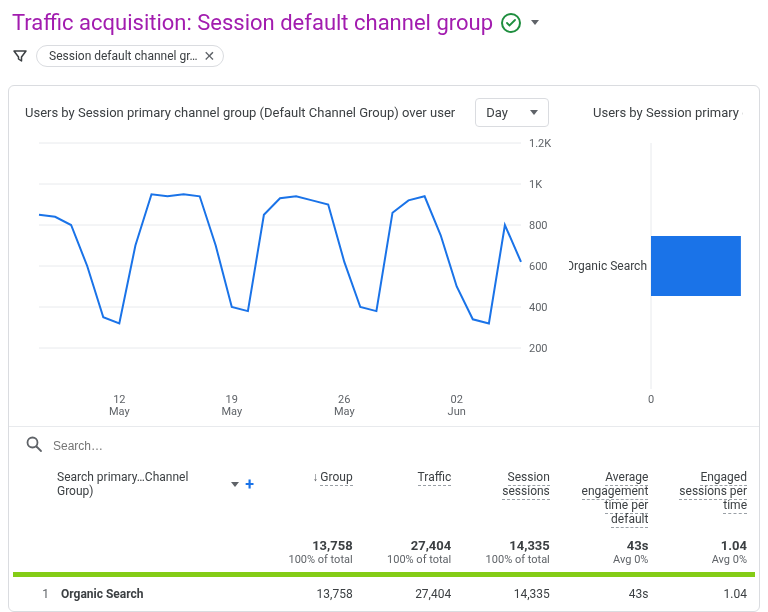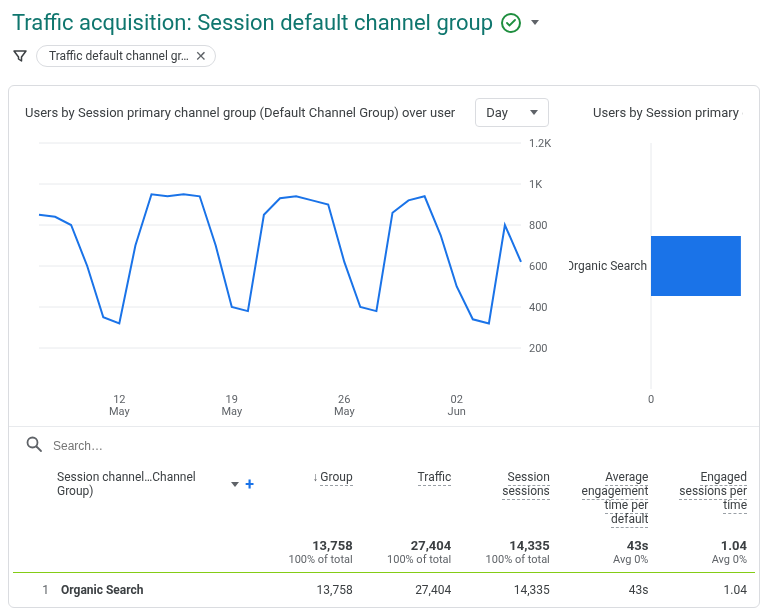--- a/index.html
+++ b/index.html
@@ -16,21 +16,21 @@
   .header {
     padding: 10px 12px 6px 12px;
   }
   .title-row {
     display: flex;
     align-items: center;
     gap: 8px;
   }
   .title {
     font-size: 22px;
-    color: #0f766e;
+    color: #a21caf;
     font-weight: 400;
   }
   .status-badge {
     width: 20px; height: 20px; border-radius: 50%;
     border: 2px solid #1e8e3e;
     display: inline-flex; align-items: center; justify-content: center;
     color: #1e8e3e; font-size: 12px;
   }
   .caret-down {
     width: 0; height: 0;
@@ -114,21 +114,21 @@
   }
   .metric-name {
     color: #3c4043;
     border-bottom: 1px dashed #9aa0a6;
     padding-bottom: 1px;
   }
   .down-arrow { color: #5f6368; font-size: 12px; margin-right: 2px; }
   .totals-row td { border: none; }
   .total-val { font-weight: 700; font-size: 13px; }
   .total-sub { color: #5f6368; font-size: 11px; display: block; }
-  .data-row td { border-top: 1px solid #84cc16; padding-top: 10px; padding-bottom: 10px; }
+  .data-row td { border-top: 5px solid #84cc16; padding-top: 10px; padding-bottom: 10px; }
   .row-num { width: 28px; text-align: right; color: #5f6368; }
   .dim-cell { text-align: left; font-weight: 700; padding-left: 12px; }
   .col-dim { width: 240px; }
   .col-m { width: 95px; }
 </style>
 </head>
 <body>
 
 <div class="header">
   <div class="title-row">
@@ -140,21 +140,21 @@
     </span>
     <span class="caret-down"></span>
   </div>
   <div class="filter-row">
     <span class="funnel-icon">
       <svg width="16" height="16" viewBox="0 0 16 16">
           <path d="M2 3 H14 L9.5 9 V13 L6.5 11 V9 Z" fill="none" stroke="#3c4043" stroke-width="1.5" stroke-linejoin="round"></path>
         </svg>
     </span>
     <span class="chip">
-      <span>Traffic default channel gr…</span>
+      <span>Session default channel gr…</span>
       <span class="chip-x">✕</span>
     </span>
   </div>
 </div>
 
 <div class="card">
   <div class="chart-header">
     <div style="display:flex;align-items:center;">
       <span class="chart-title-left">Users by Session primary channel group (Default Channel Group) over user</span>
       <span class="day-dd">
@@ -218,21 +218,21 @@
           <col class="col-m">
           <col class="col-m">
           <col class="col-m">
           <col class="col-m">
           <col class="col-m">
       </colgroup>
       <thead>
         <tr>
           <th class="dim-header-cell">
             <span class="dim-header-inner">
-              <span>Session channel…Channel Group)</span>
+              <span>Search primary…Channel Group)</span>
               <span class="caret-down"></span>
               <span class="plus-icon">+</span>
             </span>
           </th>
           <th><span class="down-arrow">↓</span><span class="metric-name">Group</span></th>
           <th><span class="metric-name">Traffic</span></th>
           <th><span class="metric-name">Session sessions</span></th>
           <th><span class="metric-name">Average engagement time per default</span></th>
           <th><span class="metric-name">Engaged sessions per time</span></th>
         </tr>

